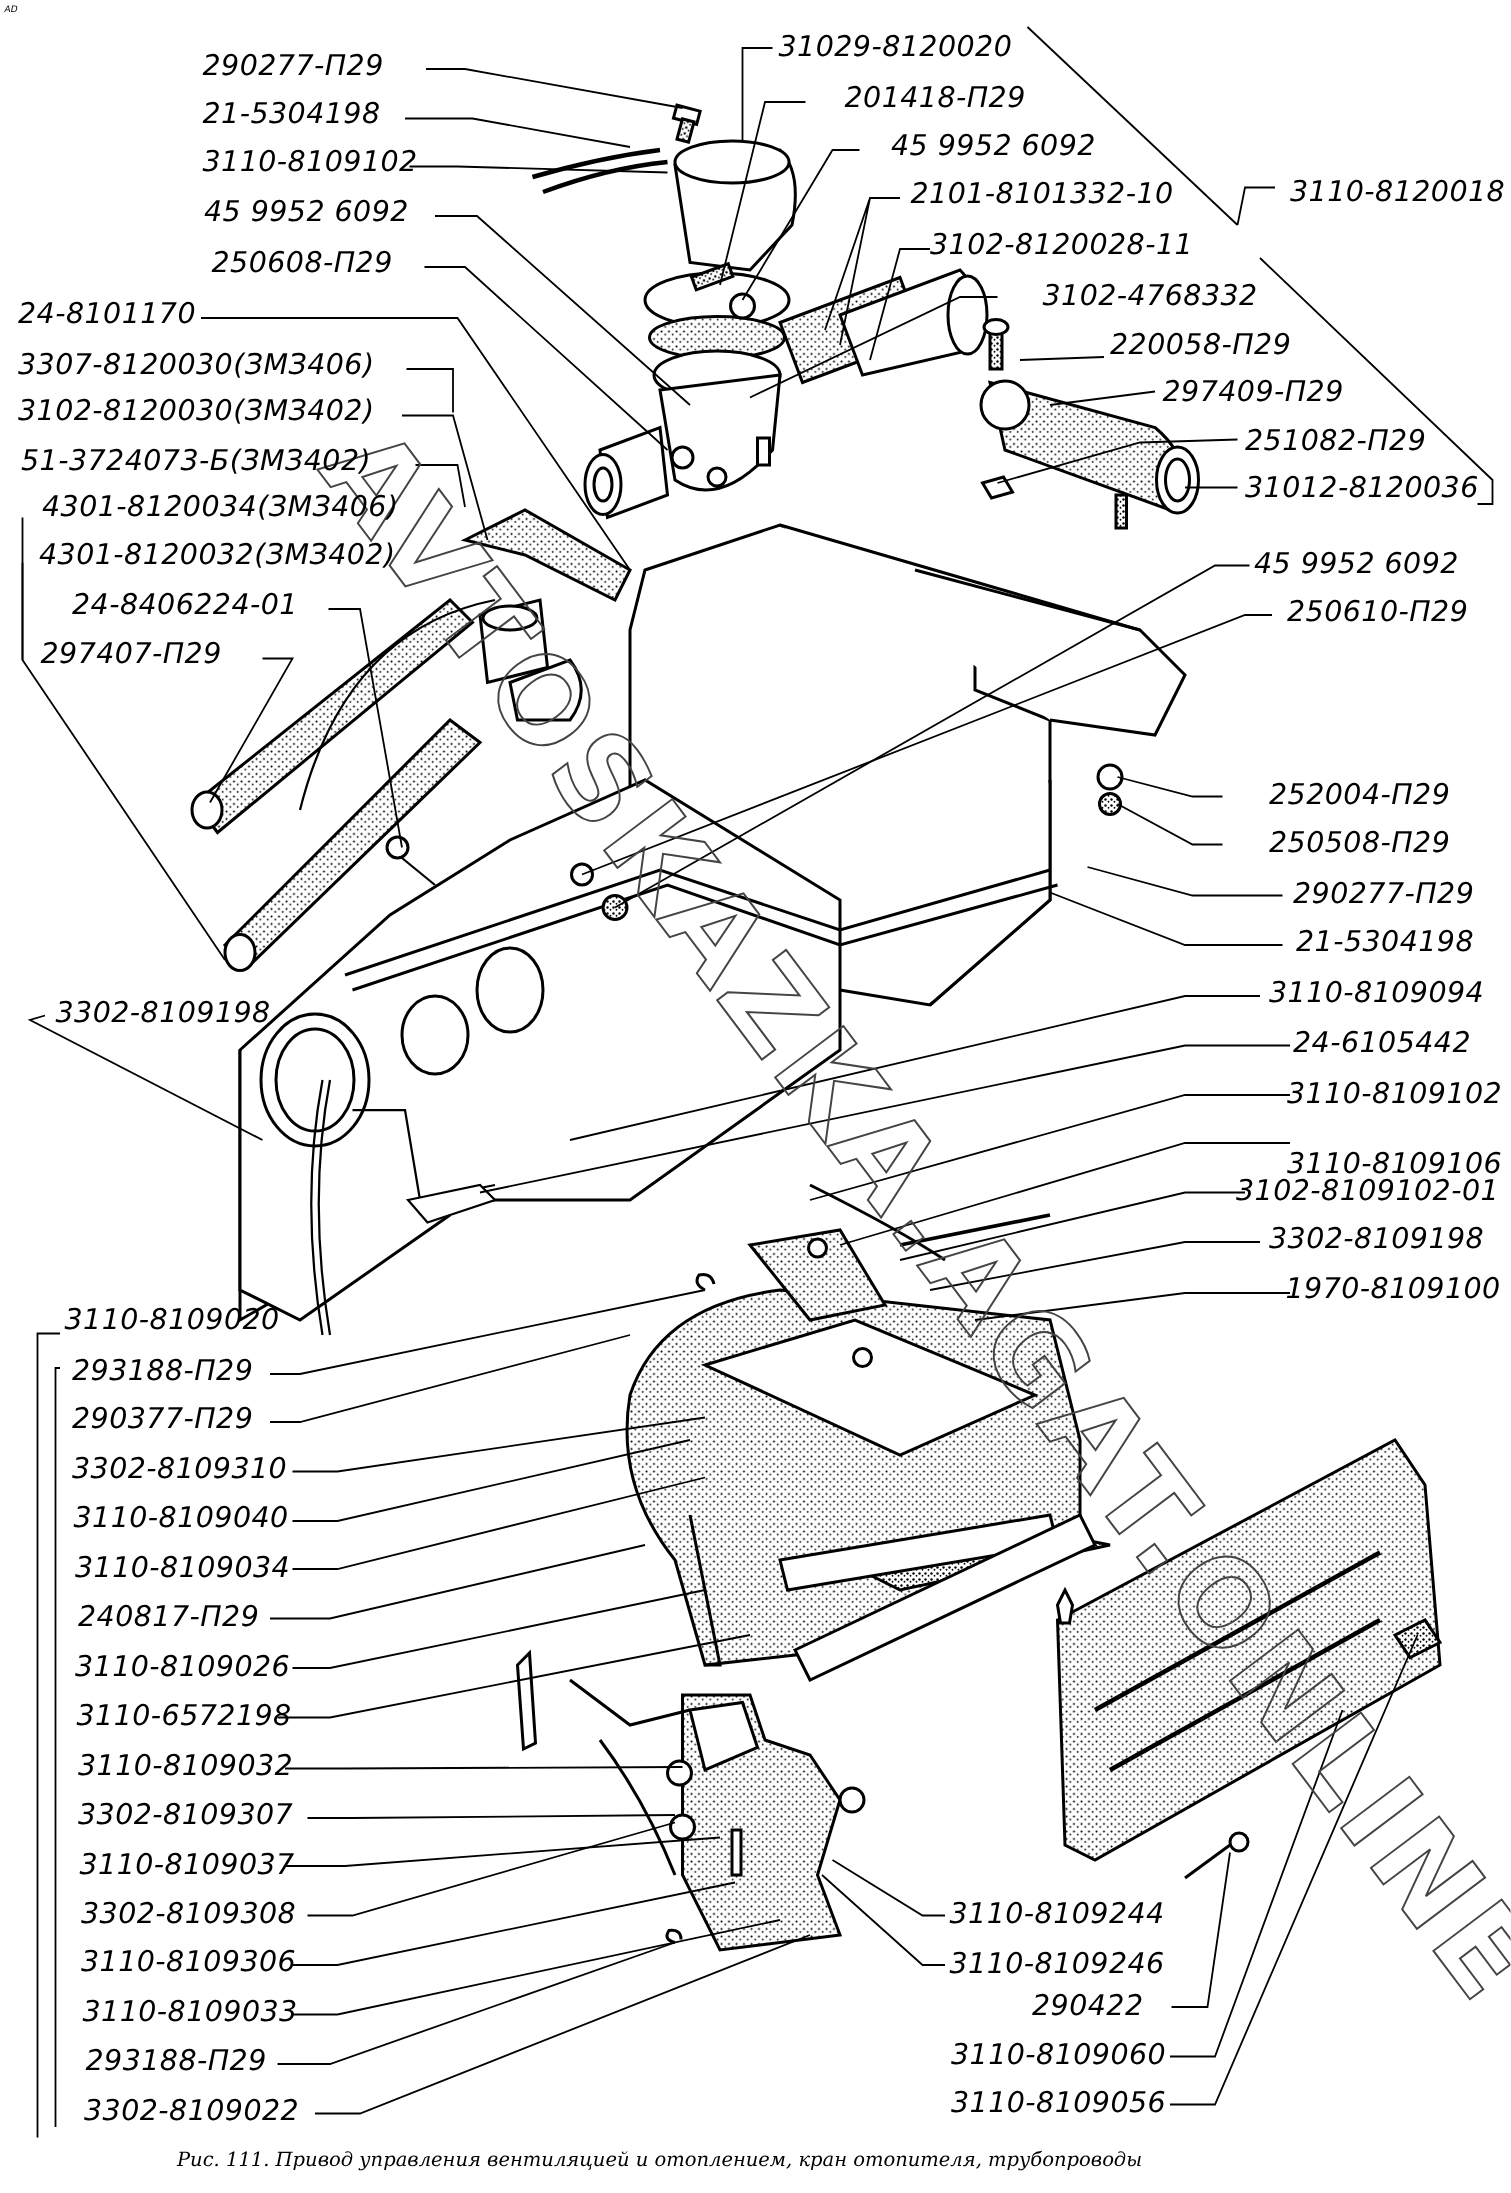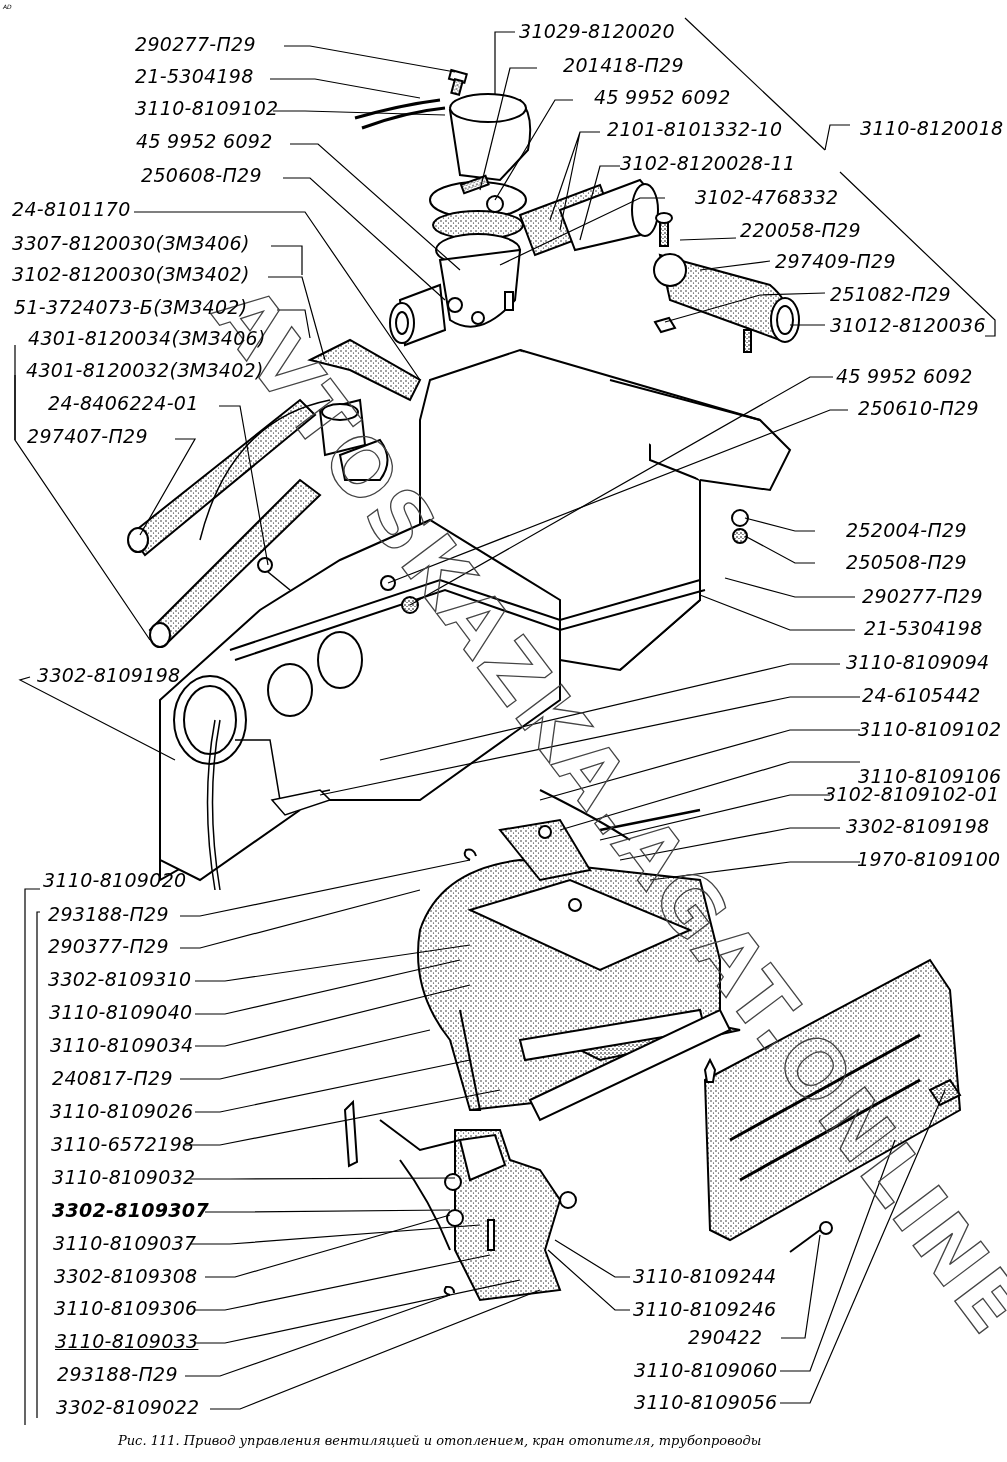--- a/index.html
+++ b/index.html
@@ -263,25 +263,25 @@
 
   <div class="lbl" style="left:48px; top:903px;">293188-П29</div>
   <div class="lbl" style="left:48px; top:935px;">290377-П29</div>
   <div class="lbl" style="left:48px; top:968px;">3302-8109310</div>
   <div class="lbl" style="left:49px; top:1001px;">3110-8109040</div>
   <div class="lbl" style="left:50px; top:1034px;">3110-8109034</div>
   <div class="lbl" style="left:52px; top:1067px;">240817-П29</div>
   <div class="lbl" style="left:50px; top:1100px;">3110-8109026</div>
   <div class="lbl" style="left:51px; top:1133px;">3110-6572198</div>
   <div class="lbl" style="left:52px; top:1166px;">3110-8109032</div>
-  <div class="lbl" style="left:52px; top:1199px;font-weight:bold;">3302-8109307</div>
+  <div class="lbl" style="left:52px; top:1199px;">3302-8109307</div>
   <div class="lbl" style="left:53px; top:1232px;">3110-8109037</div>
   <div class="lbl" style="left:54px; top:1265px;">3302-8109308</div>
   <div class="lbl" style="left:54px; top:1297px;">3110-8109306</div>
-  <div class="lbl" style="left:55px; top:1330px;text-decoration:underline;">3110-8109033</div>
+  <div class="lbl" style="left:55px; top:1330px;">3110-8109033</div>
   <div class="lbl" style="left:57px; top:1363px;">293188-П29</div>
   <div class="lbl" style="left:56px; top:1396px;">3302-8109022</div>
 
   <div class="lbl" style="left:633px; top:1265px;">3110-8109244</div>
   <div class="lbl" style="left:633px; top:1298px;">3110-8109246</div>
   <div class="lbl" style="left:688px; top:1326px;">290422</div>
   <div class="lbl" style="left:634px; top:1359px;">3110-8109060</div>
   <div class="lbl" style="left:634px; top:1391px;">3110-8109056</div>
 
   <div class="caption">Рис. 111. Привод управления вентиляцией и отоплением, кран отопителя, трубопроводы</div>

